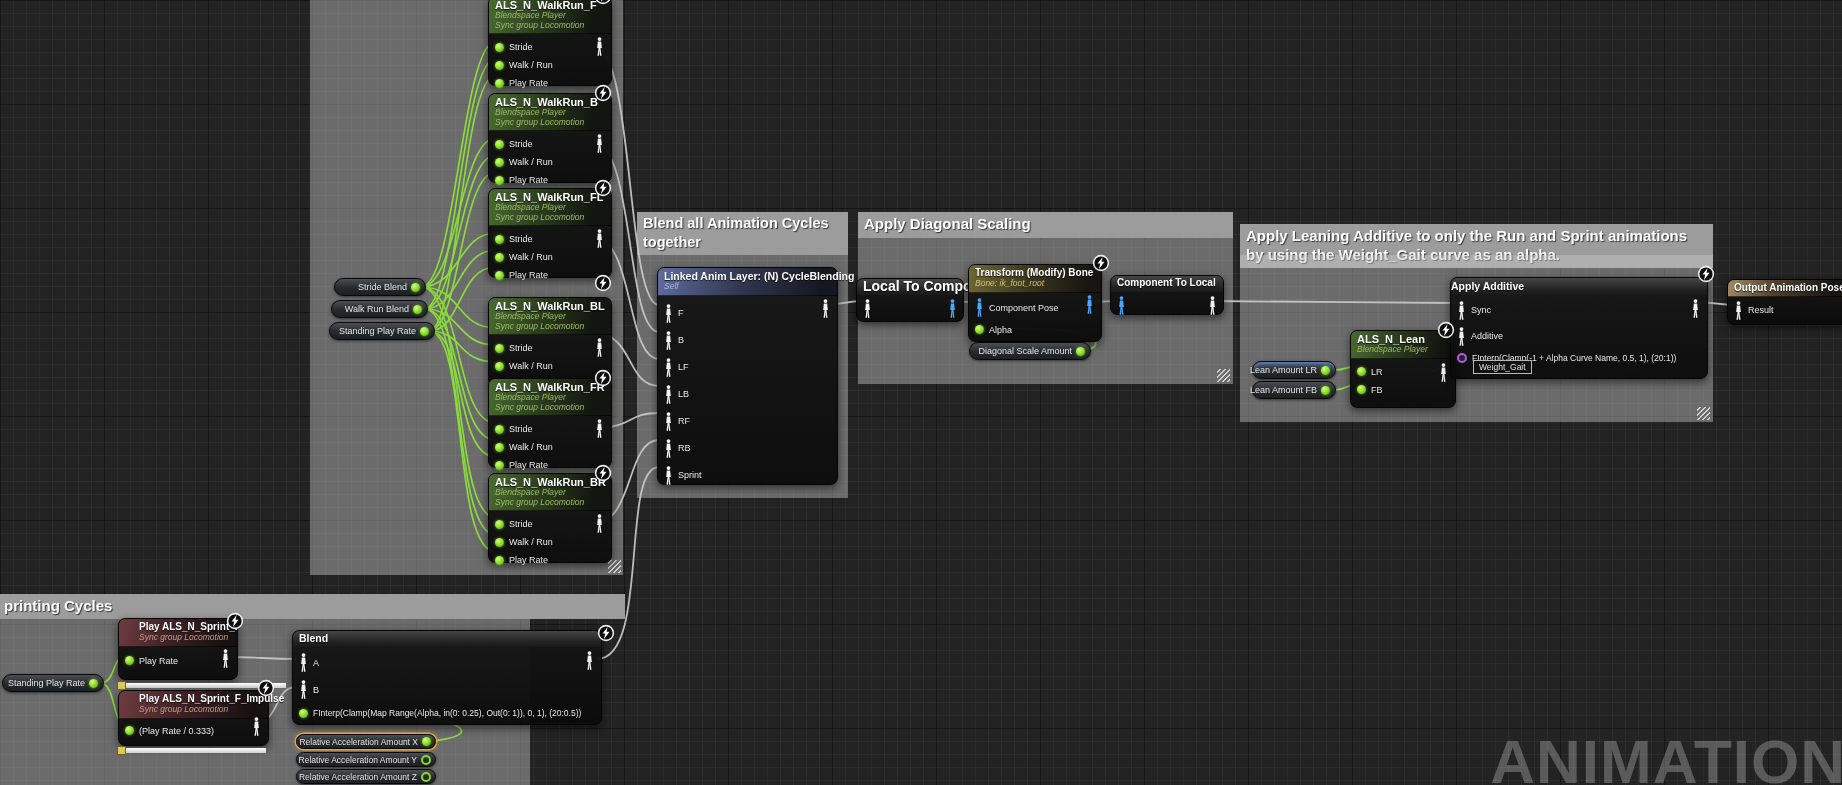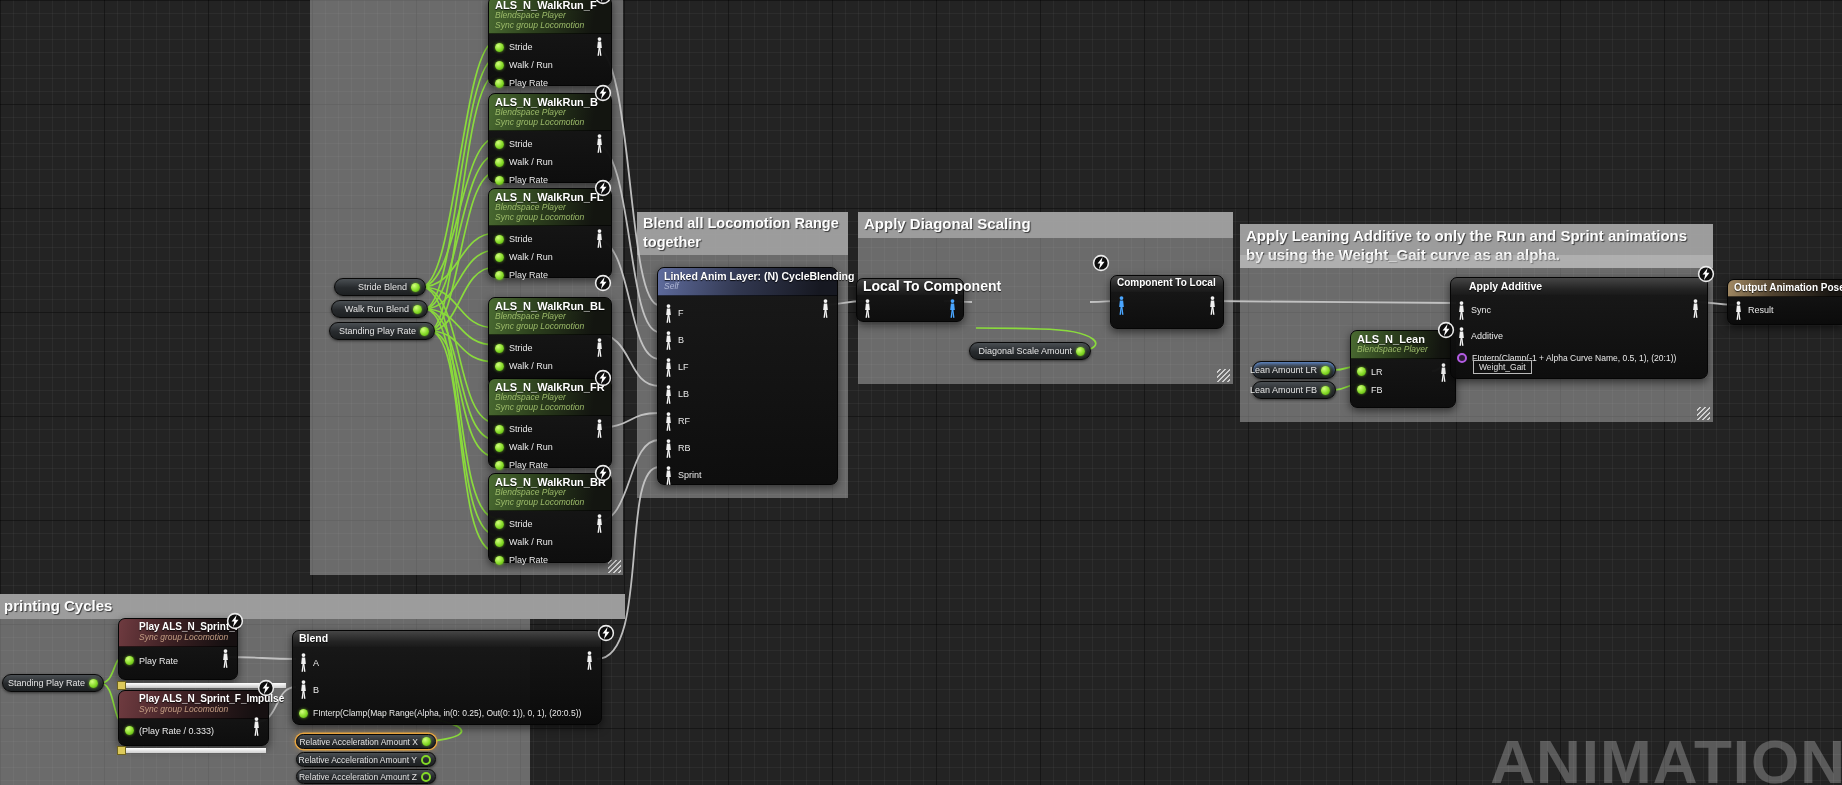--- a/index.html
+++ b/index.html
@@ -79,21 +79,21 @@
       <path d="M11.8 3.2 L6.2 10.6 L9.2 10.6 L7.6 16.9 L13.9 8.6 L10.6 8.6 Z" fill="#ffffff"></path>
     </symbol>
   </defs>
 </svg>
 
 <div id="stage">
 
   <div class="cbody" style="left:310px;top:0;width:313px;height:575px"></div>
   <div class="rhandle" style="left:608px;top:560px"></div>
 
-  <div class="ctitle" style="left:637px;top:212px;width:211px;height:43px;font-size:14.5px">Blend all Locomotion Range together</div>
+  <div class="ctitle" style="left:637px;top:212px;width:211px;height:43px;font-size:14.5px">Blend all Animation Cycles together</div>
   <div class="cbody" style="left:637px;top:255px;width:211px;height:243px"></div>
 
   <div class="ctitle" style="left:858px;top:212px;width:375px;height:26px">Apply Diagonal Scaling</div>
   <div class="cbody" style="left:858px;top:238px;width:375px;height:146px"></div>
   <div class="rhandle" style="left:1217px;top:369px"></div>
 
   <div class="ctitle" style="left:1240px;top:224px;width:473px;height:44px">Apply Leaning Additive to only the Run and Sprint animations by using the Weight_Gait curve as an alpha.</div>
   <div class="cbody" style="left:1240px;top:255px;width:473px;height:167px"></div>
   <div class="rhandle" style="left:1697px;top:407px"></div>
 
@@ -372,22 +372,43 @@
     <div class="prow" style="height:26px;justify-content:space-between">
       <svg class="person">
           <use href="#sym-person"></use>
         </svg>
       <svg class="person b">
           <use href="#sym-person"></use>
         </svg>
     </div>
   </div>
 
-
-  <div class="node" style="left:1110px;top:275px;width:114px;height:54px">
+  <div class="node" style="left:968px;top:264px;width:134px;height:78px">
+    <div class="nhead h-olive">
+      <div class="t" style="font-size:10px">Transform (Modify) Bone</div>
+      <div class="s">Bone: ik_foot_root</div>
+    </div>
+    <div style="padding-top:3px">
+      <div class="prow" style="height:24px">
+          <svg class="person b">
+            <use href="#sym-person"></use>
+          </svg>
+          <span>Component Pose</span>
+        </div>
+      <div class="prow" style="height:20px">
+          <span class="gpin"></span>
+          <span>Alpha</span>
+        </div>
+    </div>
+    <svg class="person b outperson" style="top:30px">
+        <use href="#sym-person"></use>
+      </svg>
+  </div>
+
+  <div class="node" style="left:1110px;top:275px;width:114px;height:40px">
     <div class="nhead h-plain" style="padding:1px 6px 2px">
       <div class="t" style="font-size:10px">Component To Local</div>
     </div>
     <div class="prow" style="height:27px;justify-content:space-between">
       <svg class="person b">
           <use href="#sym-person"></use>
         </svg>
       <svg class="person">
           <use href="#sym-person"></use>
         </svg>
@@ -422,21 +443,21 @@
           <span class="gpin"></span>
           <span>FB</span>
         </div>
     </div>
     <svg class="person outperson" style="top:32px">
         <use href="#sym-person"></use>
       </svg>
   </div>
 
   <div class="node" style="left:1450px;top:277px;width:258px;height:102px">
-    <div class="nhead h-plain" style="padding:2px 18px">
+    <div class="nhead h-plain" style="padding:2px 0">
       <div class="t" style="font-size:10.5px">Apply Additive</div>
     </div>
     <div style="padding-top:2px">
       <div class="prow" style="height:26px">
           <svg class="person">
             <use href="#sym-person"></use>
           </svg>
           <span>Sync</span>
         </div>
       <div class="prow" style="height:26px">

